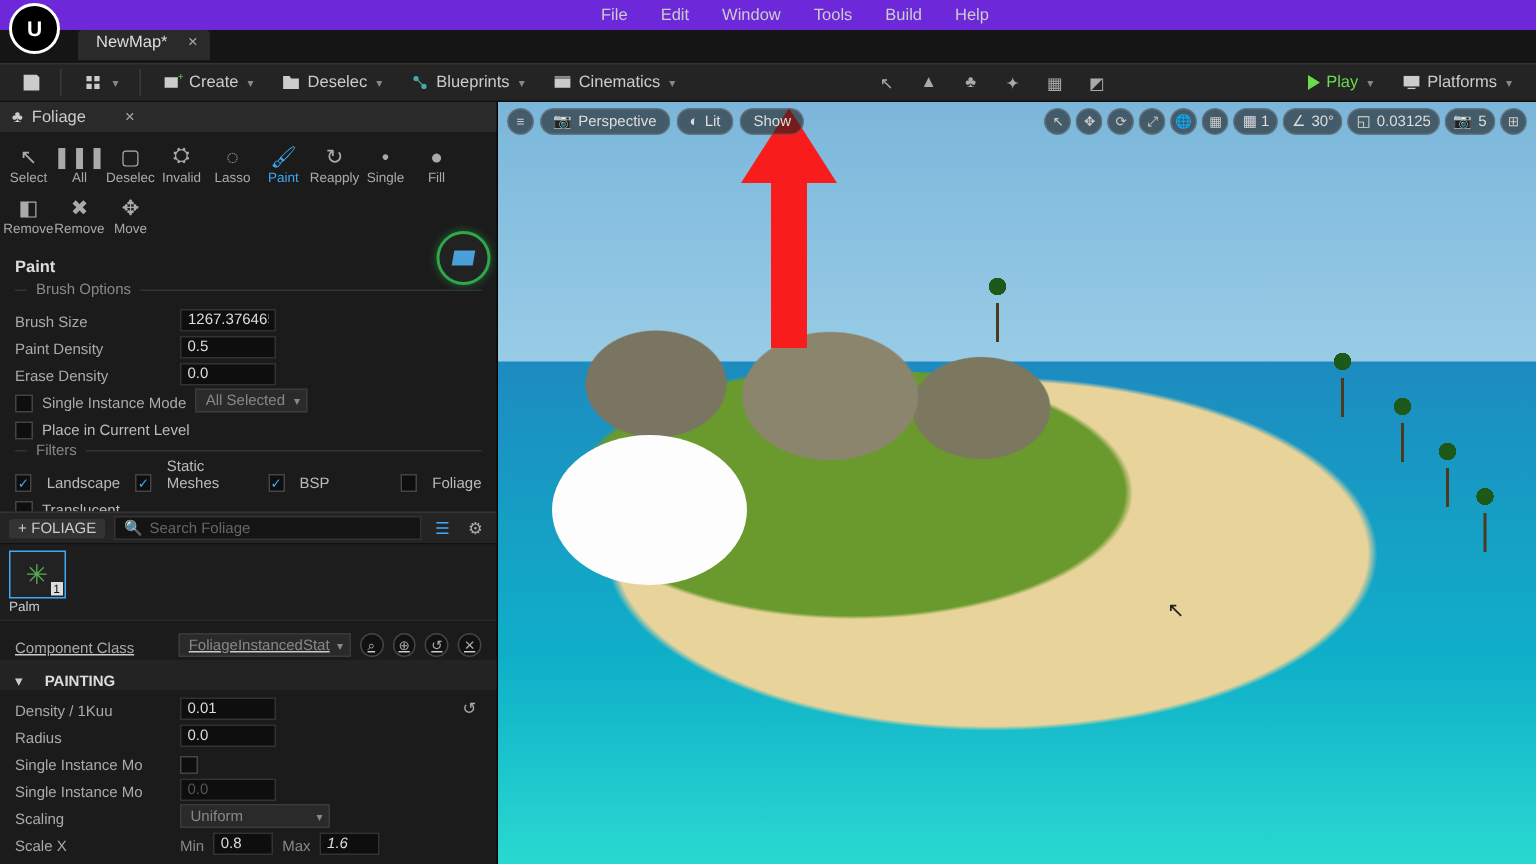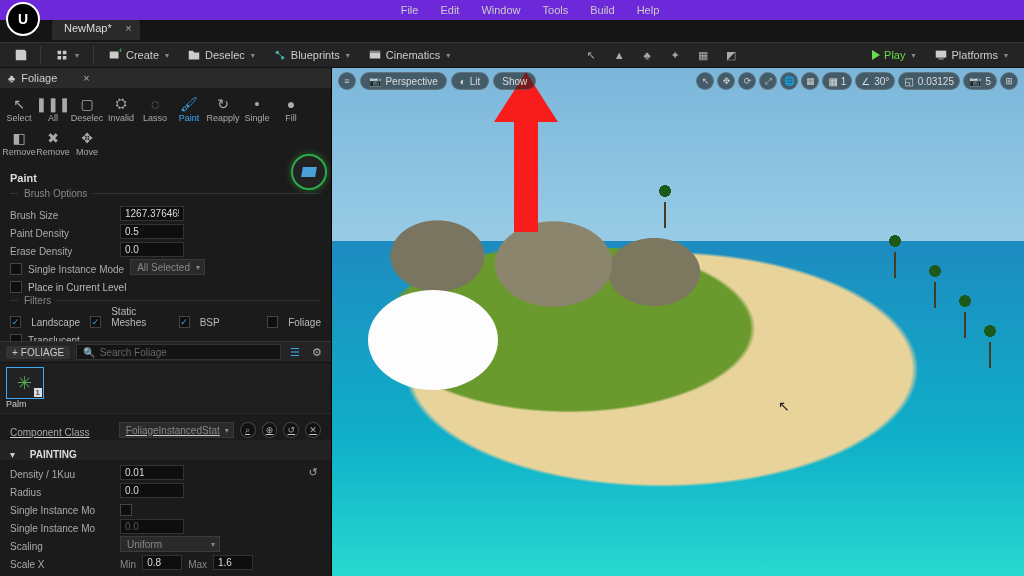--- a/index.html
+++ b/index.html
@@ -354,21 +354,21 @@
         </div>
       <div class="row">
           <span class="lab">Scaling</span>
           <span class="dropdown" style="min-width:100px">Uniform</span>
         </div>
       <div class="row">
           <span class="lab">Scale X</span>
         <span style="color:#888">Min</span>
         <input type="text" style="width: 40px;" value="0.8">
         <span style="color:#888">Max</span>
-        <input type="text" style="width: 40px;" value="1.6">
+        <input type="text" style="width: 40px; font-style: italic;" value="1.6">
       </div>
     </div>
   </div>
 
   <div class="viewport">
     <div class="sky"></div>
     <div class="sea"></div>
     <div class="island"></div>
     <div class="grass"></div>
     <div class="rock"></div>

